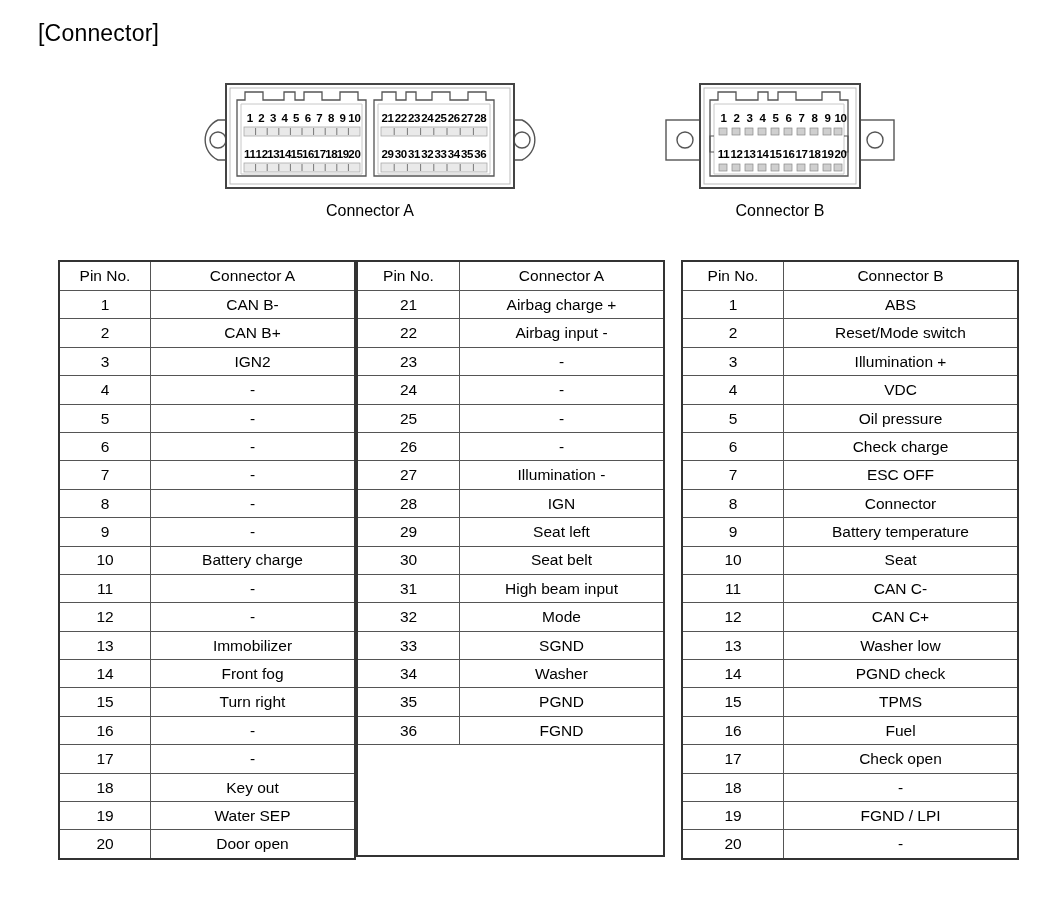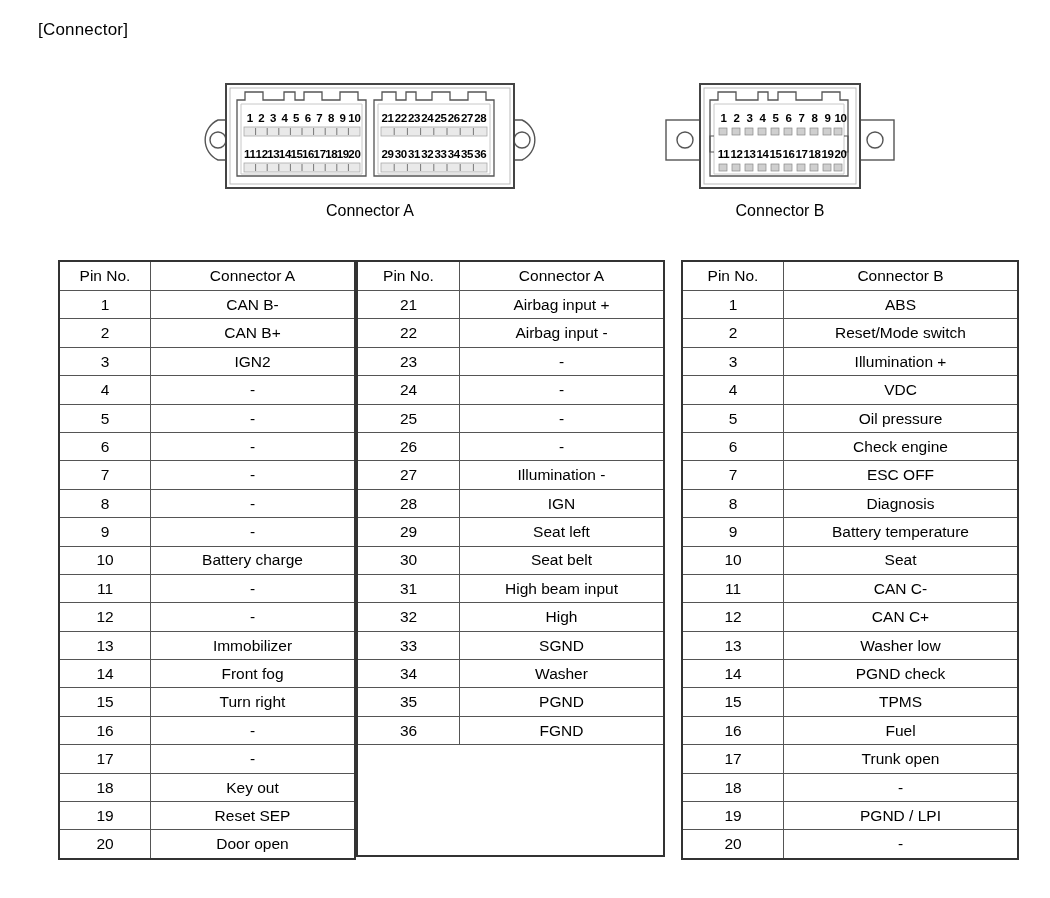--- a/index.html
+++ b/index.html
@@ -15,21 +15,21 @@
     font-family: "Liberation Sans", sans-serif;
     color: #000000;
     overflow: hidden;
   }
 
   
   .section-title {
     position: absolute;
     left: 38px;
     top: 20px;
-    font-size: 17px;
+    font-size: 23px;
     letter-spacing: .2px;
     white-space: nowrap;
     text-align: right;
   }
 
   
   .diagram-area {
     position: absolute;
     left: 0;
     top: 78px;
@@ -378,42 +378,42 @@
         <tr>
           <td class="c-pin">17</td>
           <td class="c-name">-</td>
         </tr>
         <tr>
           <td class="c-pin">18</td>
           <td class="c-name">Key out</td>
         </tr>
         <tr>
           <td class="c-pin">19</td>
-          <td class="c-name">Reset SEP</td>
+          <td class="c-name">Water SEP</td>
         </tr>
         <tr>
           <td class="c-pin">20</td>
           <td class="c-name">Door open</td>
         </tr>
       </tbody>
   </table>
 
   <div class="gap-mid"></div>
 
   <table class="pintable tbl-mid" id="tbl-a2">
     <thead>
       <tr>
         <th class="c-pin">Pin No.</th>
         <th class="c-name">Connector A</th>
       </tr>
     </thead>
     <tbody>
         <tr>
           <td class="c-pin">21</td>
-          <td class="c-name">Airbag input +</td>
+          <td class="c-name">Airbag charge +</td>
         </tr>
         <tr>
           <td class="c-pin">22</td>
           <td class="c-name">Airbag input -</td>
         </tr>
         <tr>
           <td class="c-pin">23</td>
           <td class="c-name">-</td>
         </tr>
         <tr>
@@ -443,21 +443,21 @@
         <tr>
           <td class="c-pin">30</td>
           <td class="c-name">Seat belt</td>
         </tr>
         <tr>
           <td class="c-pin">31</td>
           <td class="c-name">High beam input</td>
         </tr>
         <tr>
           <td class="c-pin">32</td>
-          <td class="c-name">High</td>
+          <td class="c-name">Mode</td>
         </tr>
         <tr>
           <td class="c-pin">33</td>
           <td class="c-name">SGND</td>
         </tr>
         <tr>
           <td class="c-pin">34</td>
           <td class="c-name">Washer</td>
         </tr>
         <tr>
@@ -499,29 +499,29 @@
         <tr>
           <td class="c-pin">4</td>
           <td class="c-name">VDC</td>
         </tr>
         <tr>
           <td class="c-pin">5</td>
           <td class="c-name">Oil pressure</td>
         </tr>
         <tr>
           <td class="c-pin">6</td>
-          <td class="c-name">Check engine</td>
+          <td class="c-name">Check charge</td>
         </tr>
         <tr>
           <td class="c-pin">7</td>
           <td class="c-name">ESC OFF</td>
         </tr>
         <tr>
           <td class="c-pin">8</td>
-          <td class="c-name">Diagnosis</td>
+          <td class="c-name">Connector</td>
         </tr>
         <tr>
           <td class="c-pin">9</td>
           <td class="c-name">Battery temperature</td>
         </tr>
         <tr>
           <td class="c-pin">10</td>
           <td class="c-name">Seat</td>
         </tr>
         <tr>
@@ -543,29 +543,29 @@
         <tr>
           <td class="c-pin">15</td>
           <td class="c-name">TPMS</td>
         </tr>
         <tr>
           <td class="c-pin">16</td>
           <td class="c-name">Fuel</td>
         </tr>
         <tr>
           <td class="c-pin">17</td>
-          <td class="c-name">Trunk open</td>
+          <td class="c-name">Check open</td>
         </tr>
         <tr>
           <td class="c-pin">18</td>
           <td class="c-name">-</td>
         </tr>
         <tr>
           <td class="c-pin">19</td>
-          <td class="c-name">PGND / LPI</td>
+          <td class="c-name">FGND / LPI</td>
         </tr>
         <tr>
           <td class="c-pin">20</td>
           <td class="c-name">-</td>
         </tr>
       </tbody>
   </table>
 
 </div>
 

